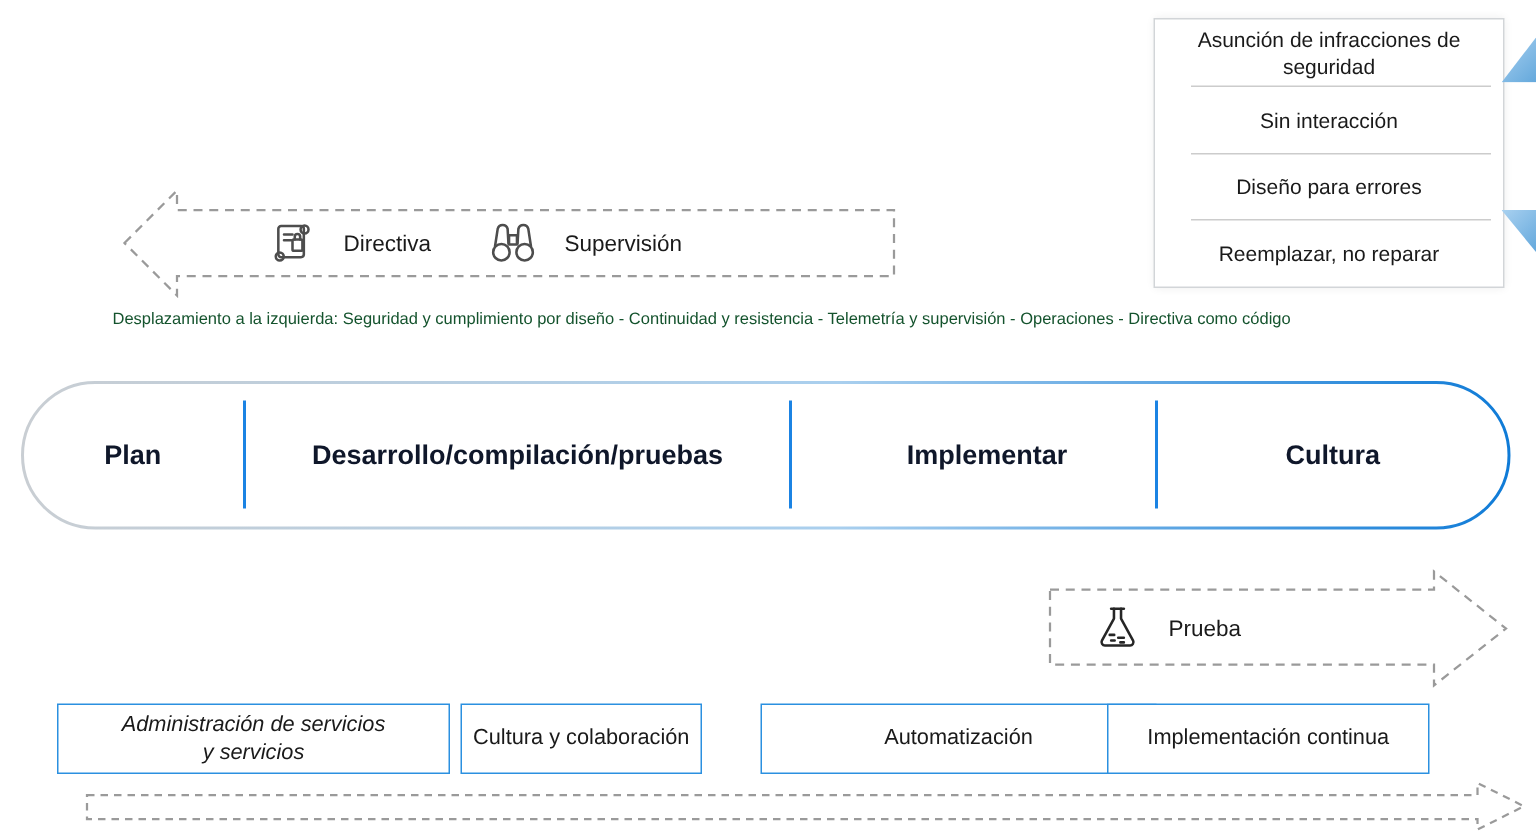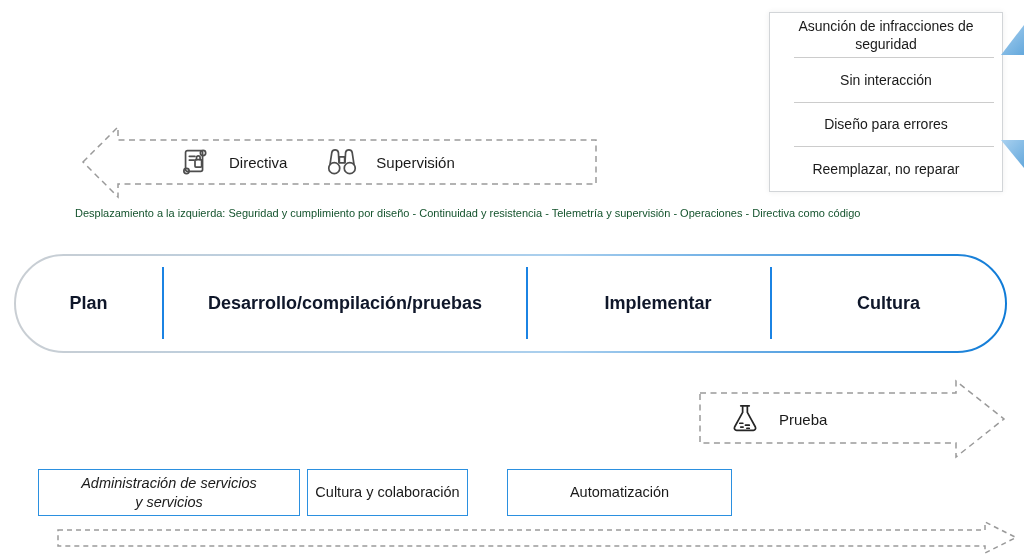--- a/index.html
+++ b/index.html
@@ -125,21 +125,24 @@
     </div>
   </div>
 
   <div class="practice" style="left:38px;width:262px;font-style:italic;">
     <span>Administración de servicios</span>
     <span>y servicios</span>
   </div>
   <div class="practice" style="left:307px;width:161px;">
     <span>Cultura y colaboración</span>
   </div>
-  <div class="practice" style="left:507px;width:225px;">
+  <div class="practice" style="left:507px;width:264px;">
     <span>Automatización</span>
+  </div>
+  <div class="practice" style="left:738px;width:215px;">
+    <span>Implementación continua</span>
   </div>
 
   <svg class="arrow-svg" style="left:0;top:515px;" width="1024" height="39">
     <path class="dash-path" style="stroke-dasharray:5 4;" d="M58,15 L985,15 L985,7 L1016,22.5 L985,38 L985,31 L58,31 Z"></path>
   </svg>
 
 </div>
 
 </body></html>

